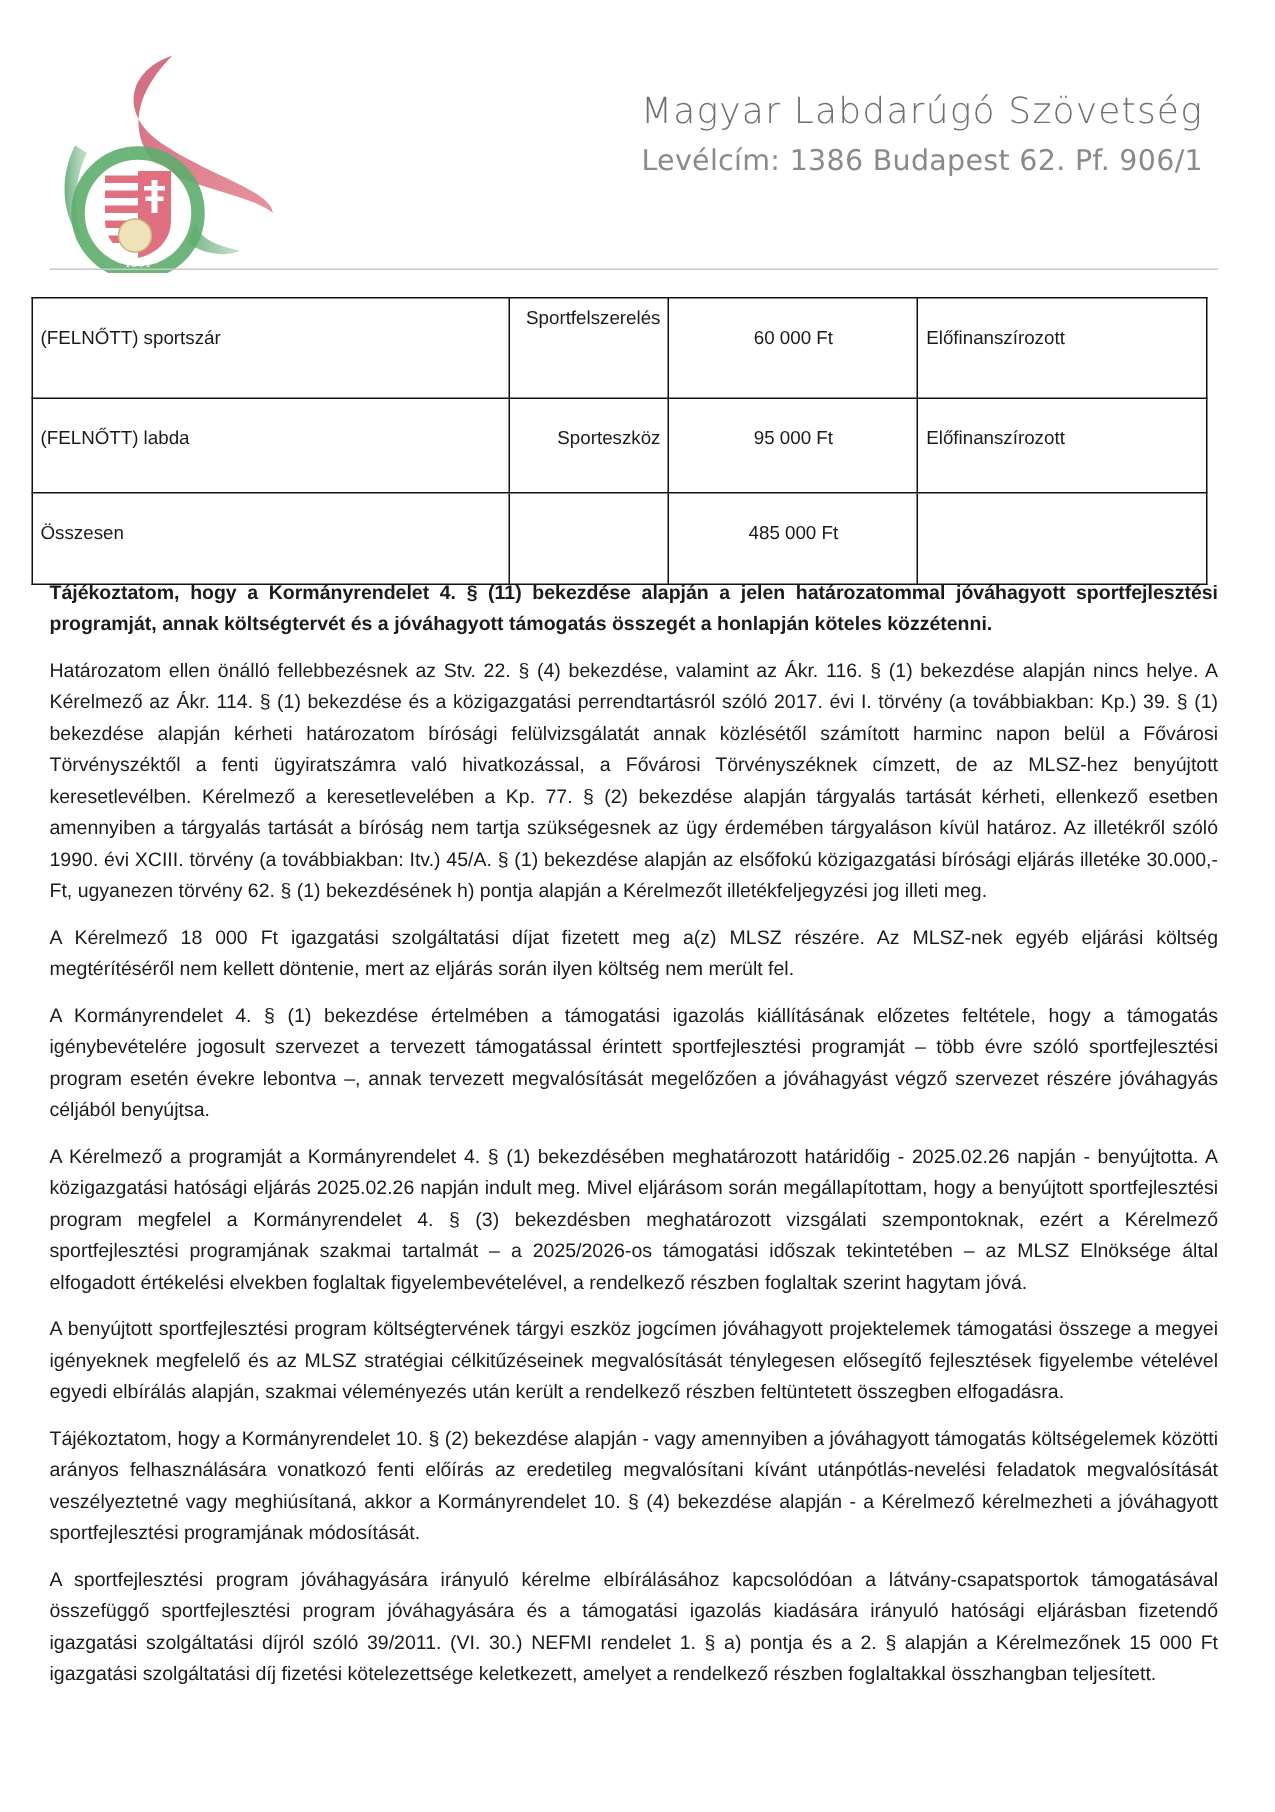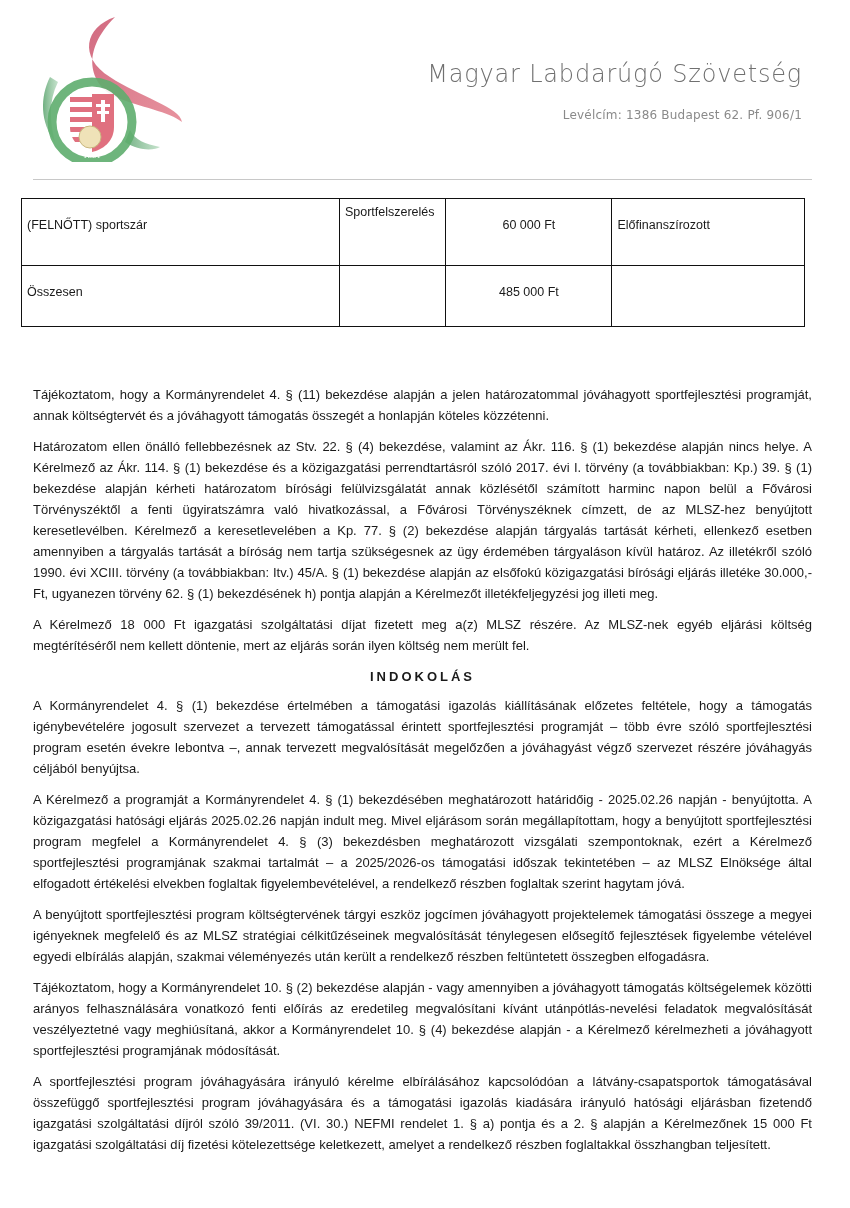--- a/index.html
+++ b/index.html
@@ -3,49 +3,49 @@
   <meta charset="utf-8">
   <style>
     html, body { margin: 0; padding: 0; background: #ffffff; }
     body {
       width: 850px; height: 1208px; position: relative; overflow: hidden;
       font-family: "Liberation Sans", sans-serif; color: #1a1a1a;
     }
     .page { position: absolute; left: 0; top: 0; width: 850px; height: 1208px; }
 
     
-    .logo { position: absolute; left: 30px; top: 12px; width: 160px; height: 150px; }
+    .logo { position: absolute; left: 30px; top: 32px; width: 160px; height: 150px; }
     .org { position: absolute; right: 48px; top: 60px; text-align: right; color: #7a7a7a; }
-    .org-name { font-size: 24px; letter-spacing: 0.8px; font-family: "DejaVu Sans", sans-serif; font-weight: 300; color: #707070; margin-bottom: 20px; }
-    .org-line { font-size: 12px; color: #8a8a8a; font-family: "DejaVu Sans", sans-serif; margin-bottom: 8px; letter-spacing: 0.2px; }
+    .org-name { font-size: 24px; letter-spacing: 0.8px; font-family: "DejaVu Sans", sans-serif; font-weight: 300; color: #707070; margin-bottom: 8px; }
+    .org-line { font-size: 19px; color: #8a8a8a; font-family: "DejaVu Sans", sans-serif; margin-bottom: 8px; letter-spacing: 0.2px; }
     .header-rule { position: absolute; left: 33px; right: 38px; top: 179px; height: 1px; background: #c8c8c8; }
 
     
     table.budget {
       position: absolute; left: 21px; top: 198px; width: 482px + 0px;
       border-collapse: collapse; font-size: 12.5px;
     }
     table.budget { width: 481px; }
     table.budget td {
       border: 1.5px solid #111; vertical-align: top; padding: 18px 5px 0 5px;
       line-height: 1.35;
     }
     .c1 { width: 330px; }
-    .c2 { width: 96px; }
+    .c2 { width: 96px; text-align: right; }
     .c3 { width: 168px; text-align: center; }
     .c4 { width: 190px; }
     .r1 td { height: 48px; }
     .r2 td { height: 44px; }
     .r3 td { height: 42px; }
     .r1 td.c2 { padding-top: 5px; }
 
     
     .body { position: absolute; left: 33px; right: 38px; top: 384px; font-size: 13px; line-height: 21px; text-align: justify; }
     .body p { margin: 0 0 10px 0; }
-    .bold { font-weight: normal; }
+    .bold { font-weight: bold; }
     .heading { text-align: center; font-weight: bold; letter-spacing: 3px; font-size: 13px; margin: 6px 0 8px 0; }
   </style>
 </head>
 <body>
 
 <div class="page">
 
   <div class="logo">
     <svg width="160" height="150" viewBox="0 0 160 150">
       <defs>
@@ -93,34 +93,39 @@
   <div class="header-rule"></div>
 
   <table class="budget" style="width:784px;">
     <tbody>
         <tr class="r1">
       <td class="c1">(FELNŐTT) sportszár</td>
       <td class="c2">Sportfelszerelés</td>
       <td class="c3">60 000 Ft</td>
       <td class="c4">Előfinanszírozott</td>
     </tr>
+    <tr class="r2">
+      <td class="c1">(FELNŐTT) labda</td>
+      <td class="c2">Sporteszköz</td>
+      <td class="c3">95 000 Ft</td>
+      <td class="c4">Előfinanszírozott</td>
+    </tr>
     <tr class="r3">
       <td class="c1">Összesen</td>
       <td class="c2"></td>
       <td class="c3">485 000 Ft</td>
       <td class="c4"></td>
     </tr>
   </tbody>
     </table>
 
   <div class="body">
     <p class="bold">Tájékoztatom, hogy a Kormányrendelet 4. § (11) bekezdése alapján a jelen határozatommal jóváhagyott sportfejlesztési programját, annak költségtervét és a jóváhagyott támogatás összegét a honlapján köteles közzétenni.</p>
     <p>Határozatom ellen önálló fellebbezésnek az Stv. 22. § (4) bekezdése, valamint az Ákr. 116. § (1) bekezdése alapján nincs helye. A Kérelmező az Ákr. 114. § (1) bekezdése és a közigazgatási perrendtartásról szóló 2017. évi I. törvény (a továbbiakban: Kp.) 39. § (1) bekezdése alapján kérheti határozatom bírósági felülvizsgálatát annak közlésétől számított harminc napon belül a Fővárosi Törvényszéktől a fenti ügyiratszámra való hivatkozással, a Fővárosi Törvényszéknek címzett, de az MLSZ-hez benyújtott keresetlevélben. Kérelmező a keresetlevelében a Kp. 77. § (2) bekezdése alapján tárgyalás tartását kérheti, ellenkező esetben amennyiben a tárgyalás tartását a bíróság nem tartja szükségesnek az ügy érdemében tárgyaláson kívül határoz. Az illetékről szóló 1990. évi XCIII. törvény (a továbbiakban: Itv.) 45/A. § (1) bekezdése alapján az elsőfokú közigazgatási bírósági eljárás illetéke 30.000,- Ft, ugyanezen törvény 62. § (1) bekezdésének h) pontja alapján a Kérelmezőt illetékfeljegyzési jog illeti meg.</p>
     <p>A Kérelmező 18 000 Ft igazgatási szolgáltatási díjat fizetett meg a(z) MLSZ részére. Az MLSZ-nek egyéb eljárási költség megtérítéséről nem kellett döntenie, mert az eljárás során ilyen költség nem merült fel.</p>
-    <div class="heading">INDOKOLÁS</div>
     <p>A Kormányrendelet 4. § (1) bekezdése értelmében a támogatási igazolás kiállításának előzetes feltétele, hogy a támogatás igénybevételére jogosult szervezet a tervezett támogatással érintett sportfejlesztési programját – több évre szóló sportfejlesztési program esetén évekre lebontva –, annak tervezett megvalósítását megelőzően a jóváhagyást végző szervezet részére jóváhagyás céljából benyújtsa.</p>
     <p>A Kérelmező a programját a Kormányrendelet 4. § (1) bekezdésében meghatározott határidőig - 2025.02.26 napján - benyújtotta. A közigazgatási hatósági eljárás 2025.02.26 napján indult meg. Mivel eljárásom során megállapítottam, hogy a benyújtott sportfejlesztési program megfelel a Kormányrendelet 4. § (3) bekezdésben meghatározott vizsgálati szempontoknak, ezért a Kérelmező sportfejlesztési programjának szakmai tartalmát – a 2025/2026-os támogatási időszak tekintetében – az MLSZ Elnöksége által elfogadott értékelési elvekben foglaltak figyelembevételével, a rendelkező részben foglaltak szerint hagytam jóvá.</p>
     <p>A benyújtott sportfejlesztési program költségtervének tárgyi eszköz jogcímen jóváhagyott projektelemek támogatási összege a megyei igényeknek megfelelő és az MLSZ stratégiai célkitűzéseinek megvalósítását ténylegesen elősegítő fejlesztések figyelembe vételével egyedi elbírálás alapján, szakmai véleményezés után került a rendelkező részben feltüntetett összegben elfogadásra.</p>
     <p>Tájékoztatom, hogy a Kormányrendelet 10. § (2) bekezdése alapján - vagy amennyiben a jóváhagyott támogatás költségelemek közötti arányos felhasználására vonatkozó fenti előírás az eredetileg megvalósítani kívánt utánpótlás-nevelési feladatok megvalósítását veszélyeztetné vagy meghiúsítaná, akkor a Kormányrendelet 10. § (4) bekezdése alapján - a Kérelmező kérelmezheti a jóváhagyott sportfejlesztési programjának módosítását.</p>
     <p>A sportfejlesztési program jóváhagyására irányuló kérelme elbírálásához kapcsolódóan a látvány-csapatsportok támogatásával összefüggő sportfejlesztési program jóváhagyására és a támogatási igazolás kiadására irányuló hatósági eljárásban fizetendő igazgatási szolgáltatási díjról szóló 39/2011. (VI. 30.) NEFMI rendelet 1. § a) pontja és a 2. § alapján a Kérelmezőnek 15 000 Ft igazgatási szolgáltatási díj fizetési kötelezettsége keletkezett, amelyet a rendelkező részben foglaltakkal összhangban teljesített.</p>
   </div>
 
 </div>
 
 </body></html>

